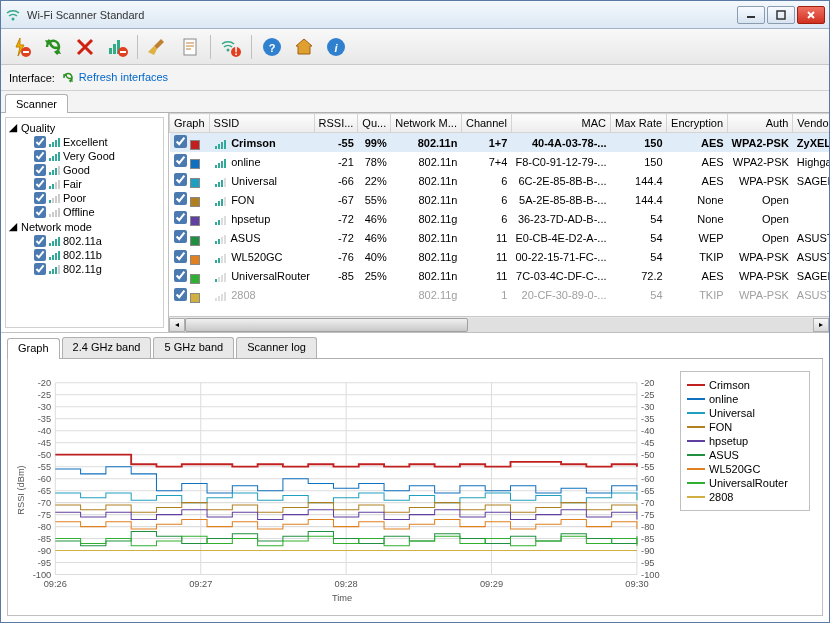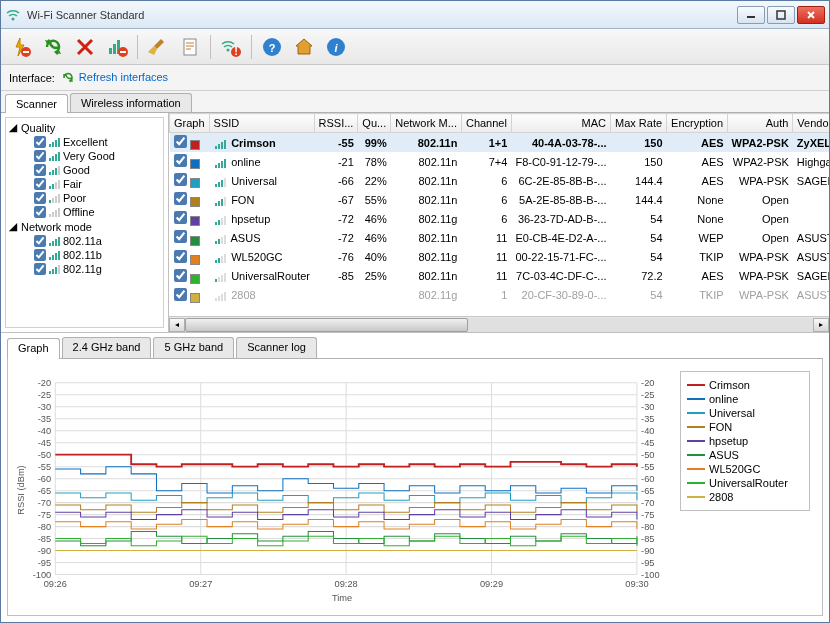--- a/index.html
+++ b/index.html
@@ -166,21 +166,20 @@
       <svg width="14" height="14">
           <path d="M3 7a4 4 0 116 3l1 1M11 7a4 4 0 01-6-3l-1-1" stroke="#2a9020" stroke-width="1.5" fill="none"></path>
           <path d="M2 3l1 3 2-2z M12 11l-1-3-2 2z" fill="#2a9020"></path>
         </svg>
       <span>Refresh interfaces</span>
     </span>
   </div>
 
   <div class="tabs1">
     <div class="tab active">Scanner</div>
-    <div class="tab">Wireless information</div>
   </div>
 
   <div class="split">
     <div class="filterpane">
       <div class="filterbody" id="filterbody">
           <div class="tree-label">
             <span style="width:10px;text-align:center">◢</span>
             <span>Quality</span>
           </div>
           <div class="tree-item">
@@ -302,21 +301,21 @@
                 <td><input type="checkbox" checked="" style=""> <span class="colorbox" style="background:#c02020"></span></td>
                 <td><span class="sigbars">
                     <span style="height:3px;background:#3a9"></span>
                     <span style="height:5px;background:#3a9"></span>
                     <span style="height:7px;background:#3a9"></span>
                     <span style="height:9px;background:#3a9"></span>
                   </span> <span>Crimson</span></td>
                 <td class="r">-55</td>
                 <td class="r">99%</td>
                 <td class="r">802.11n</td>
-                <td class="r">1+1</td>
+                <td class="r">1+7</td>
                 <td class="r">40-4A-03-78-...</td>
                 <td class="r">150</td>
                 <td class="r">AES</td>
                 <td class="r">WPA2-PSK</td>
                 <td>ZyXEL Commun</td>
               </tr>
               <tr>
                 <td><input type="checkbox" checked="" style=""> <span class="colorbox" style="background:#1070c0"></span></td>
                 <td><span class="sigbars">
                     <span style="height:3px;background:#3a9"></span>

